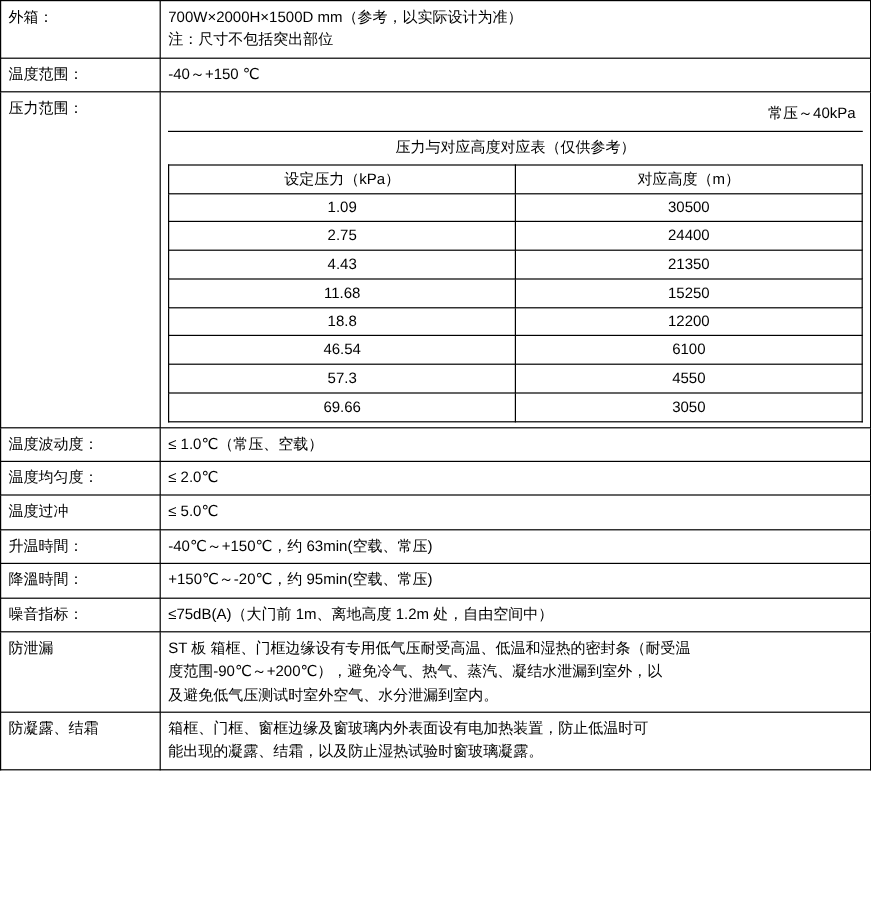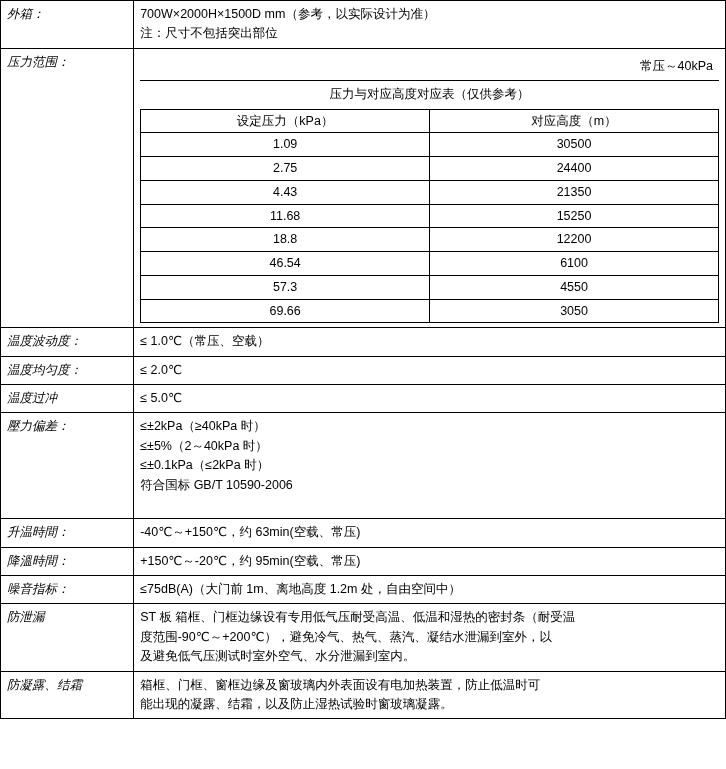--- a/index.html
+++ b/index.html
@@ -23,21 +23,20 @@
   table.spec td {
     border: 1px solid #000000;
     padding: 4px 6px;
     vertical-align: top;
     line-height: 1.55;
     word-break: break-all;
   }
   td.label {
     width: 133px;
     white-space: nowrap;
-    font-style: italic;
   }
   td.value {
     width: 591px;
   }
   .line { display: block; }
   
   table.inner {
     border-collapse: collapse;
     width: 100%;
     table-layout: fixed;
@@ -76,20 +75,24 @@
   </colgroup>
   <tbody>
     <tr>
       <td class="label">外箱：</td>
       <td class="value">
         <span class="line">700W×2000H×1500D mm（参考，以实际设计为准）</span>
         <span class="line">注：尺寸不包括突出部位</span>
       </td>
     </tr>
 
+    <tr>
+      <td class="label">温度范围：</td>
+      <td class="value">-40～+150 ℃</td>
+    </tr>
 
     <tr>
       <td class="label">压力范围：</td>
       <td class="value nopad">
         <div class="plain-block centered">常压～40kPa</div>
         <div class="subtitle-cell" style="border-left:0;border-right:0;border-bottom:0;text-align:center;">压力与对应高度对应表（仅供参考）</div>
         <table class="inner">
           <colgroup>
             <col style="width:50%">
             <col style="width:50%">
@@ -144,30 +147,20 @@
     <tr>
       <td class="label">温度均匀度：</td>
       <td class="value">≤ 2.0℃</td>
     </tr>
 
     <tr>
       <td class="label">温度过冲</td>
       <td class="value">≤ 5.0℃</td>
     </tr>
 
-    <tr>
-      <td class="label">壓力偏差：</td>
-      <td class="value tall">
-        <span class="line">≤±2kPa（≥40kPa 时）</span>
-        <span class="line">≤±5%（2～40kPa 时）</span>
-        <span class="line">≤±0.1kPa（≤2kPa 时）</span>
-        <span class="line">符合国标 GB/T 10590-2006</span>
-        <span class="line">&nbsp;</span>
-      </td>
-    </tr>
 
     <tr>
       <td class="label">升温時間：</td>
       <td class="value">-40℃～+150℃，约 63min(空载、常压)</td>
     </tr>
 
     <tr>
       <td class="label">降溫時間：</td>
       <td class="value">+150℃～-20℃，约 95min(空载、常压)</td>
     </tr>

